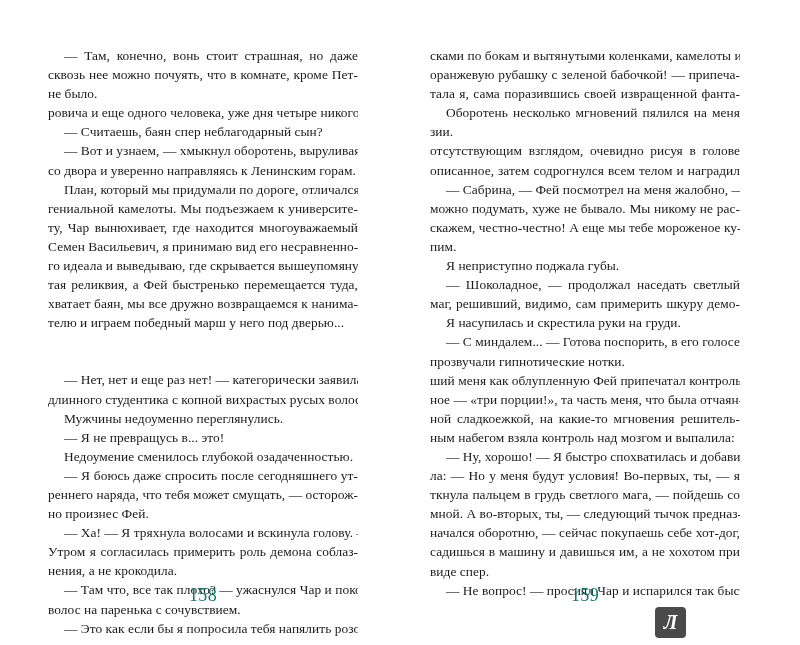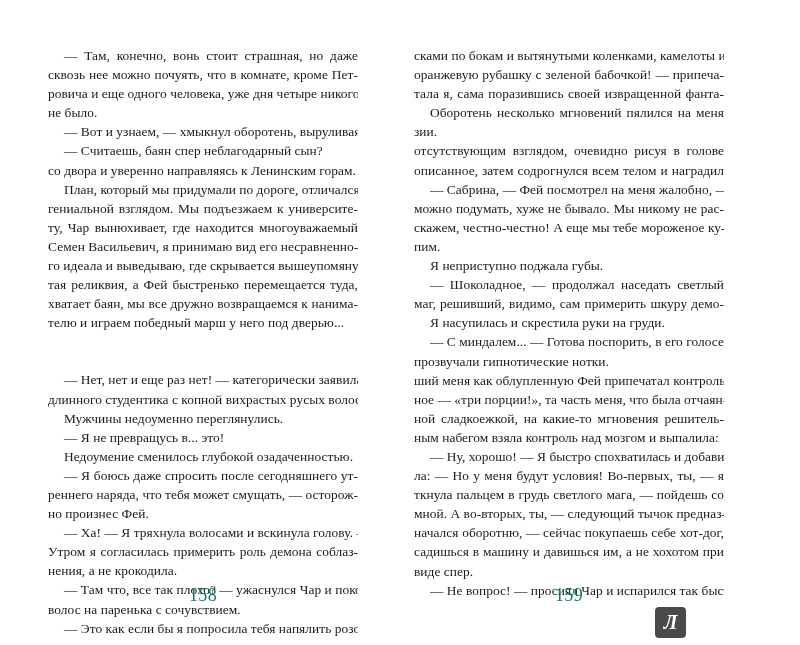--- a/index.html
+++ b/index.html
@@ -19,21 +19,21 @@
     -webkit-font-smoothing: antialiased;
   }
 
   
   .page {
     position: absolute;
     top: 0;
     height: 645px;
   }
   .page-left  { left: 0;   width: 400px; }
-  .page-right { left: 384px; width: 400px; }
+  .page-right { left: 400px; width: 400px; }
 
   .textblock {
     position: absolute;
     top: 46px;
     width: 310px;
   }
   .page-left  .textblock { left: 48px; }
   .page-right .textblock { left: 30px; }
 
   
@@ -98,27 +98,27 @@
 </style>
 </head>
 <body>
 
 <div id="scan" style="background: rgb(255, 255, 255); color: rgb(26, 26, 26);">
 
   <div class="page page-left">
     <div class="textblock">
         <span class="ln indent">— Там, конечно, вонь стоит страшная, но даже</span>
         <span class="ln ">сквозь нее можно почуять, что в комнате, кроме Пет-</span>
+        <span class="ln flush">не было.</span>
         <span class="ln ">ровича и еще одного человека, уже дня четыре никого</span>
-        <span class="ln flush">не было.</span>
+        <span class="ln indent flush">— Считаешь, баян спер неблагодарный сын?</span>
         <span class="ln indent">— Вот и узнаем, — хмыкнул оборотень, выруливая</span>
-        <span class="ln indent flush">— Считаешь, баян спер неблагодарный сын?</span>
         <span class="ln flush">со двора и уверенно направляясь к Ленинским горам.</span>
         <span class="ln indent">План, который мы придумали по дороге, отличался</span>
-        <span class="ln ">гениальной взглядом. Мы подъезжаем к университе-</span>
+        <span class="ln ">гениальной камелоты. Мы подъезжаем к университе-</span>
         <span class="ln ">ту, Чар вынюхивает, где находится многоуважаемый</span>
         <span class="ln ">Семен Васильевич, я принимаю вид его несравненно-</span>
         <span class="ln ">го идеала и выведываю, где скрывается вышеупомяну-</span>
         <span class="ln ">тая реликвия, а Фей быстренько перемещается туда,</span>
         <span class="ln ">хватает баян, мы все дружно возвращаемся к нанима-</span>
         <span class="ln flush">телю и играем победный марш у него под дверью...</span>
         <span class="gap"></span>
         <span class="ln indent">— Нет, нет и еще раз нет! — категорически заявила</span>
         <span class="ln flush">длинного студентика с копной вихрастых русых волос.</span>
         <span class="ln indent flush">Мужчины недоуменно переглянулись.</span>

